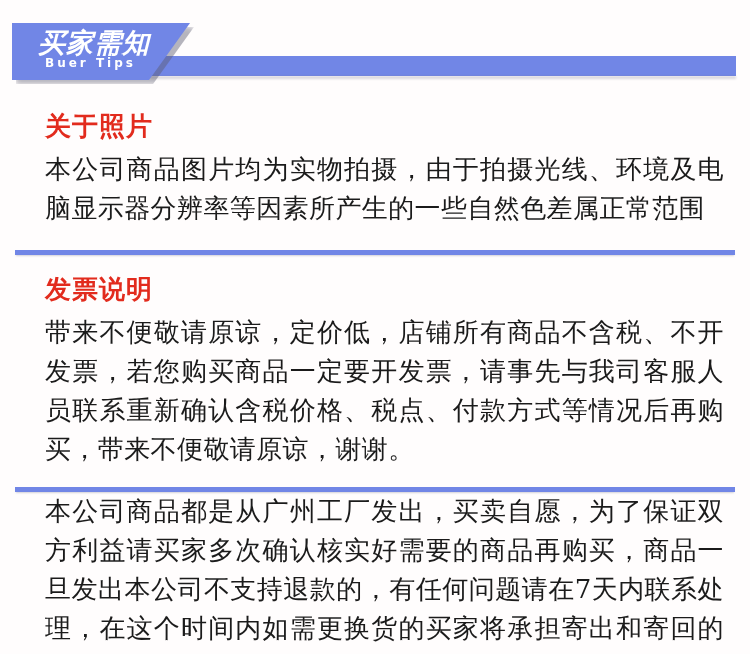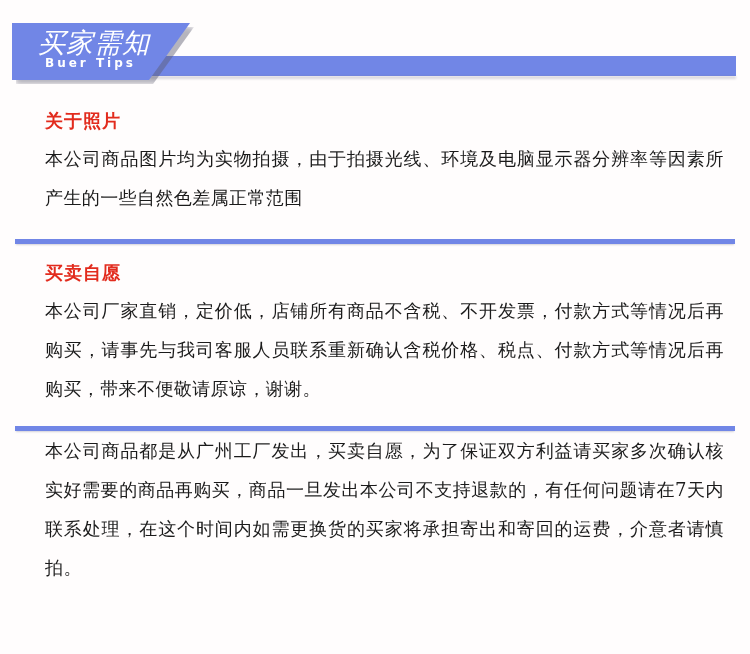--- a/index.html
+++ b/index.html
@@ -58,21 +58,21 @@
     -webkit-clip-path: polygon(0 0, 100% 0, 77% 100%, 0 100%);
     clip-path: polygon(0 0, 100% 0, 77% 100%, 0 100%);
     filter: blur(2.5px);
   }
   .banner-title {
     position: absolute;
     left: 26px;
     top: 2px;
     font-family: "DejaVu Sans", sans-serif;
     font-size: 27px;
-    font-weight: 400;
+    font-weight: 700;
     font-style: italic;
     letter-spacing: 1px;
     color: #ffffff;
     white-space: nowrap;
   }
   .banner-sub {
     position: absolute;
     left: 33px;
     top: 33px;
     font-family: "DejaVu Sans", sans-serif;
@@ -92,29 +92,29 @@
     background: #7186e6;
     margin: 0 15px 0 15px;
     box-shadow: 0 2px 2px -1px rgba(130,130,150,0.35);
   }
   .section {
     padding: 0 18px 0 18px;
   }
   .sec-head {
     color: #e22b1d;
     font-family: "DejaVu Sans", sans-serif;
-    font-size: 18px;
+    font-size: 26px;
     font-weight: 700;
     letter-spacing: 1px;
     margin: 17px 0 6px 27px;
   }
   .sec-body {
     color: #1b1b1b;
     font-family: "DejaVu Serif", serif;
-    font-size: 18px;
+    font-size: 26px;
     line-height: 39px;
     letter-spacing: 0.4px;
     margin: 0 8px 0 27px;
     max-width: 694px;
     text-align: justify;
     text-justify: inter-character;
   }
   .sec1 { margin-top: 13px; }
   .gap-a { height: 22px; }
   .gap-b { height: 18px; }
@@ -135,22 +135,22 @@
 
   <div class="section sec1">
     <div class="sec-head">关于照片</div>
     <div class="sec-body">本公司商品图片均为实物拍摄，由于拍摄光线、环境及电脑显示器分辨率等因素所产生的一些自然色差属正常范围</div>
   </div>
 
   <div class="gap-a"></div>
   <div class="divider"></div>
 
   <div class="section">
-    <div class="sec-head">买卖自愿</div>
-    <div class="sec-body">本公司厂家直销，定价低，店铺所有商品不含税、不开发票，付款方式等情况后再购买，请事先与我司客服人员联系重新确认含税价格、税点、付款方式等情况后再购买，带来不便敬请原谅，谢谢。</div>
+    <div class="sec-head">发票说明</div>
+    <div class="sec-body">带来不便敬请原谅，定价低，店铺所有商品不含税、不开发票，若您购买商品一定要开发票，请事先与我司客服人员联系重新确认含税价格、税点、付款方式等情况后再购买，带来不便敬请原谅，谢谢。</div>
   </div>
 
   <div class="gap-b"></div>
   <div class="divider"></div>
 
   <div class="section">
     <div class="sec-body">本公司商品都是从广州工厂发出，买卖自愿，为了保证双方利益请买家多次确认核实好需要的商品再购买，商品一旦发出本公司不支持退款的，有任何问题请在7天内联系处理，在这个时间内如需更换货的买家将承担寄出和寄回的运费，介意者请慎拍。</div>
   </div>
 
 </div>

